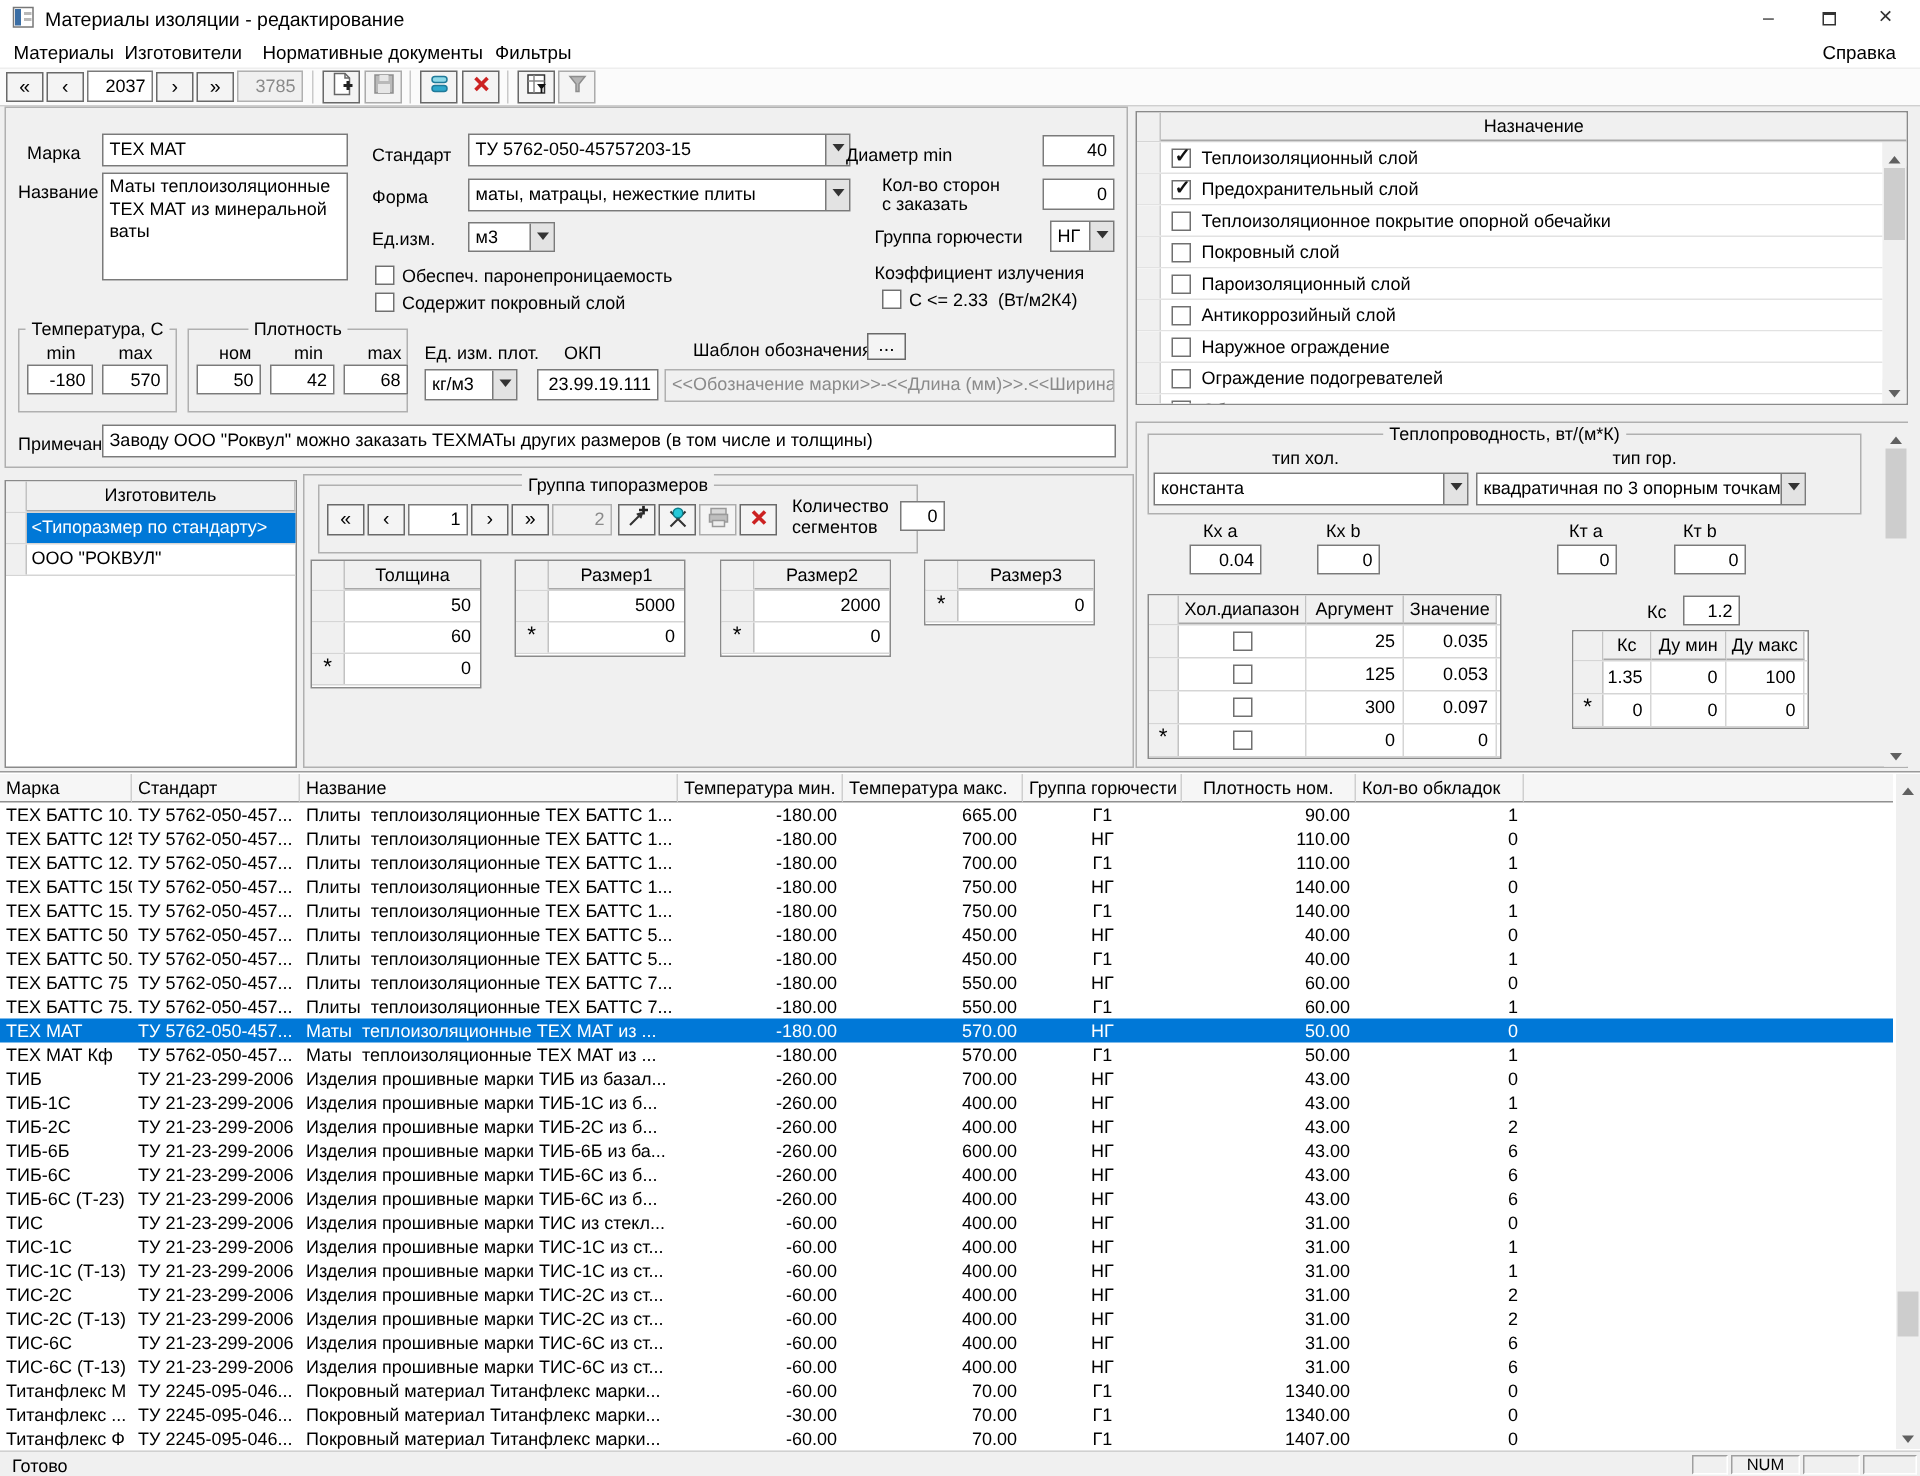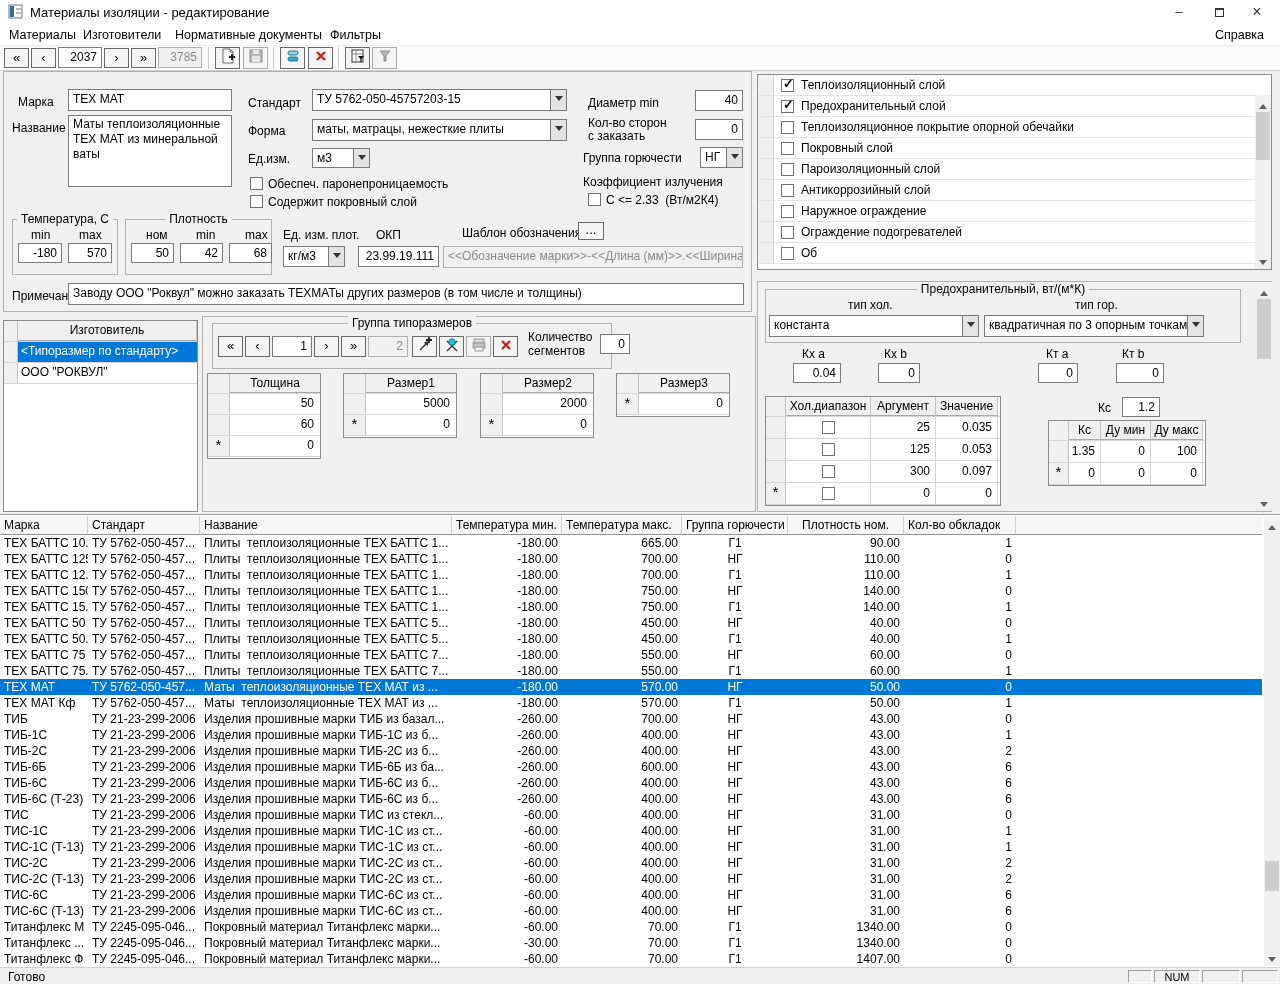--- a/index.html
+++ b/index.html
@@ -144,21 +144,21 @@
   <div class="combo" style="left:312px;top:119px;width:255px;height:22px"><span>маты, матрацы, нежесткие плиты</span><span class="dd"></span></div>
 
   <span class="lbl" style="left:248px;top:152px">Ед.изм.</span>
   <div class="combo" style="left:312px;top:148px;width:58px;height:20px;line-height:16px"><span>м3</span><span class="dd"></span></div>
 
   <span class="cbabs" style="left:250px;top:177px"></span>
   <span class="lbl" style="left:268px;top:177px">Обеспеч. паронепроницаемость</span>
   <span class="cbabs" style="left:250px;top:195px"></span>
   <span class="lbl" style="left:268px;top:195px">Содержит покровный слой</span>
 
-  <span class="lbl" style="left:588px;top:96px">Диаметр min</span>
+  <span class="lbl" style="left:564px;top:96px">Диаметр min</span>
   <div class="tb num" style="left:695px;top:90px;width:48px;height:21px">40</div>
 
   <span class="lbl" style="left:588px;top:116px">Кол-во сторон</span>
   <span class="lbl" style="left:588px;top:129px">с заказать</span>
   <div class="tb num" style="left:695px;top:119px;width:48px;height:21px">0</div>
 
   <span class="lbl" style="left:583px;top:151px">Группа горючести</span>
   <div class="combo" style="left:700px;top:147px;width:43px;height:21px;line-height:17px"><span>НГ</span><span class="dd"></span></div>
 
   <span class="lbl" style="left:583px;top:175px">Коэффициент излучения</span>
@@ -294,20 +294,24 @@
         <div class="ssel" style="width: 22px;"></div>
         <div class="scell" style="flex: 1 1 0%; line-height: 18px; border-right: none;">Размер3</div>
       </div>
       <div class="srow" style="height: 21px;">
         <div class="ssel star" style="width: 22px;">*</div>
         <div class="scell" style="flex: 1 1 0%; line-height: 19px; border-right: none; text-align: right; padding-right: 6px;">0</div>
       </div>
     </div>
 
   <div class="abs" style="left:757px;top:74px;width:515px;height:196px;background:#fff;border:1px solid #8a8a8a;overflow:hidden">
+    <div class="srow shead" style="height:20px">
+      <div class="ssel" style="width:16px"></div>
+      <div class="scell" style="flex:1;line-height:18px;border-right:none">Назначение</div>
+    </div>
     <div id="nz-rows" style="width:497px">
         <div class="nzrow">
           <div class="nzsel"></div>
           <span class="cb checked"></span>
           <span class="nzlabel">Теплоизоляционный слой</span>
         </div>
         <div class="nzrow">
           <div class="nzsel"></div>
           <span class="cb checked"></span>
           <span class="nzlabel">Предохранительный слой</span>
@@ -350,21 +354,21 @@
       </div>
     <div class="vsb" style="right:0;top:20px;width:16px;height:174px">
       <div class="sbb sbup" style="top:0"></div>
       <div class="sbthumb" style="top:17px;height:48px"></div>
       <div class="sbb sbdn" style="bottom:0"></div>
     </div>
   </div>
 
   <div class="panelborder" style="left:757px;top:281px;width:515px;height:231px;background:#f0f0f0"></div>
   <div class="gb" style="left:765px;top:289px;width:476px;height:54px">
-    <span class="gbt">Предохранительный, вт/(м*К)</span>
+    <span class="gbt">Теплопроводность, вт/(м*К)</span>
   </div>
   <span class="lbl" style="left:848px;top:298px">тип хол.</span>
   <span class="lbl" style="left:1075px;top:298px">тип гор.</span>
   <div class="combo" style="left:769px;top:315px;width:210px;height:22px"><span>константа</span><span class="dd"></span></div>
   <div class="combo" style="left:984px;top:315px;width:220px;height:22px"><span>квадратичная по 3 опорным точкам</span><span class="dd"></span></div>
 
   <span class="lbl" style="left:802px;top:347px">Кх a</span>
   <div class="tb num" style="left:793px;top:363px;width:48px;height:20px">0.04</div>
   <span class="lbl" style="left:884px;top:347px">Кх b</span>
   <div class="tb num" style="left:878px;top:363px;width:42px;height:20px">0</div>

